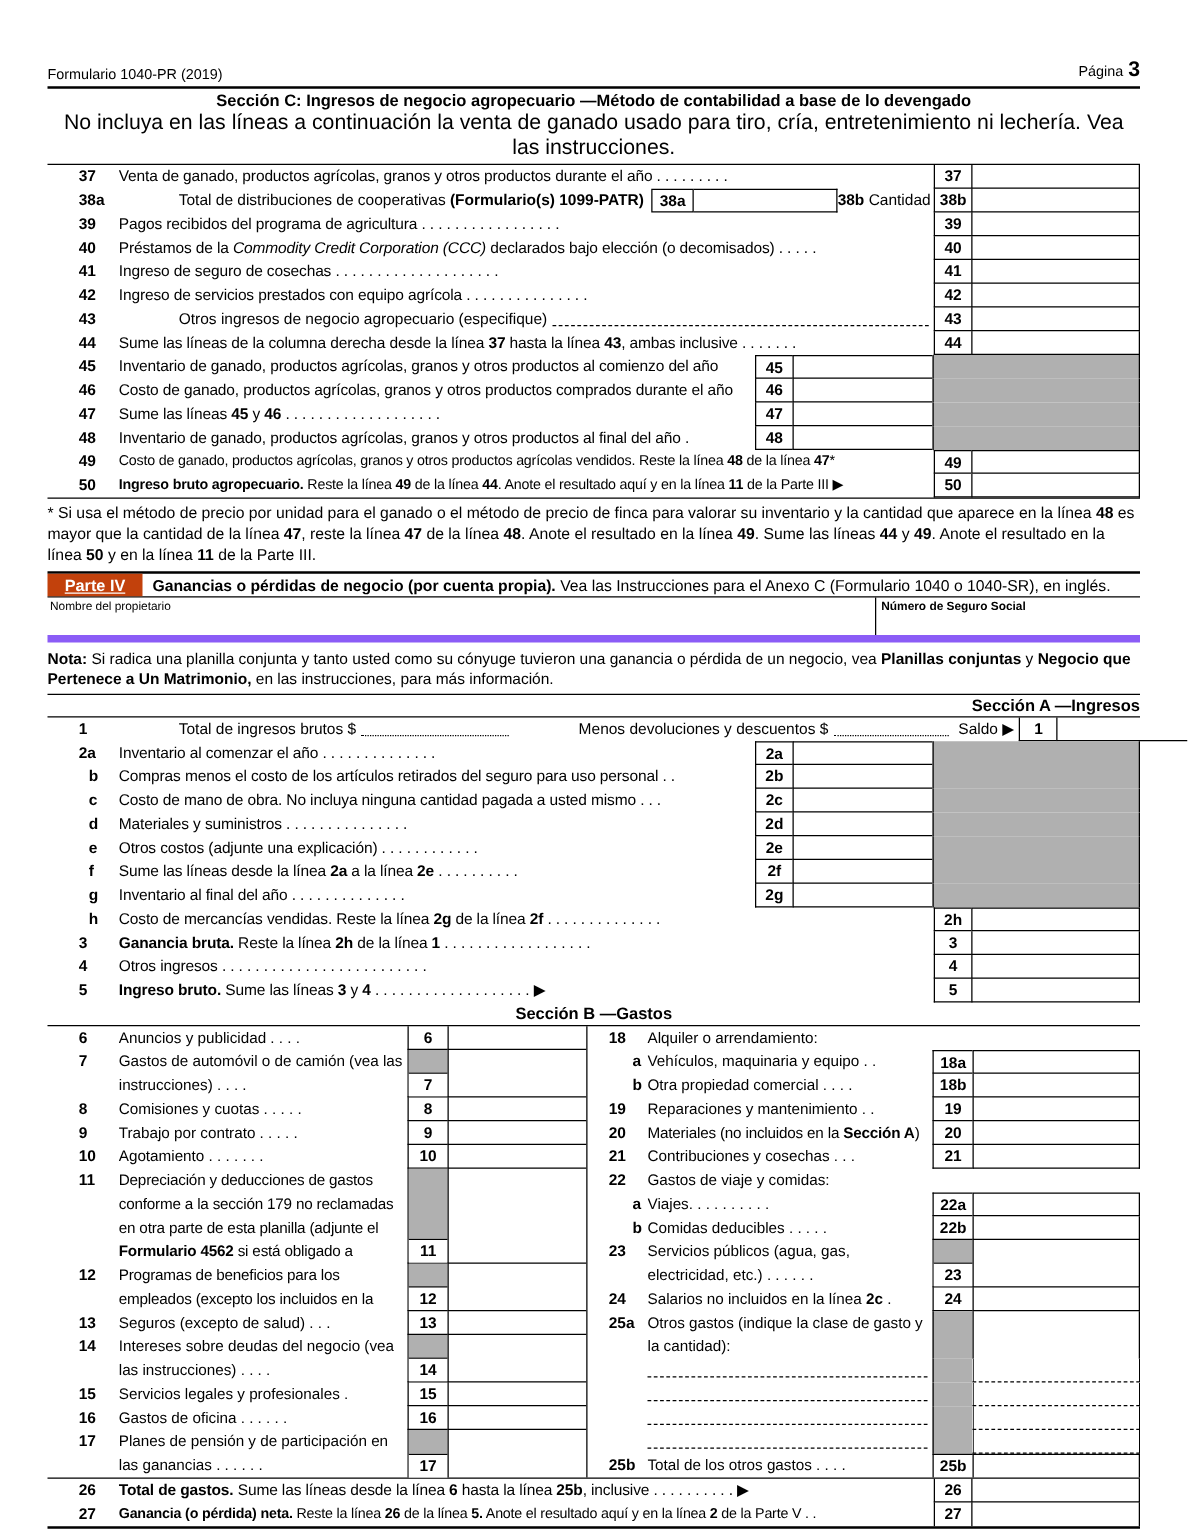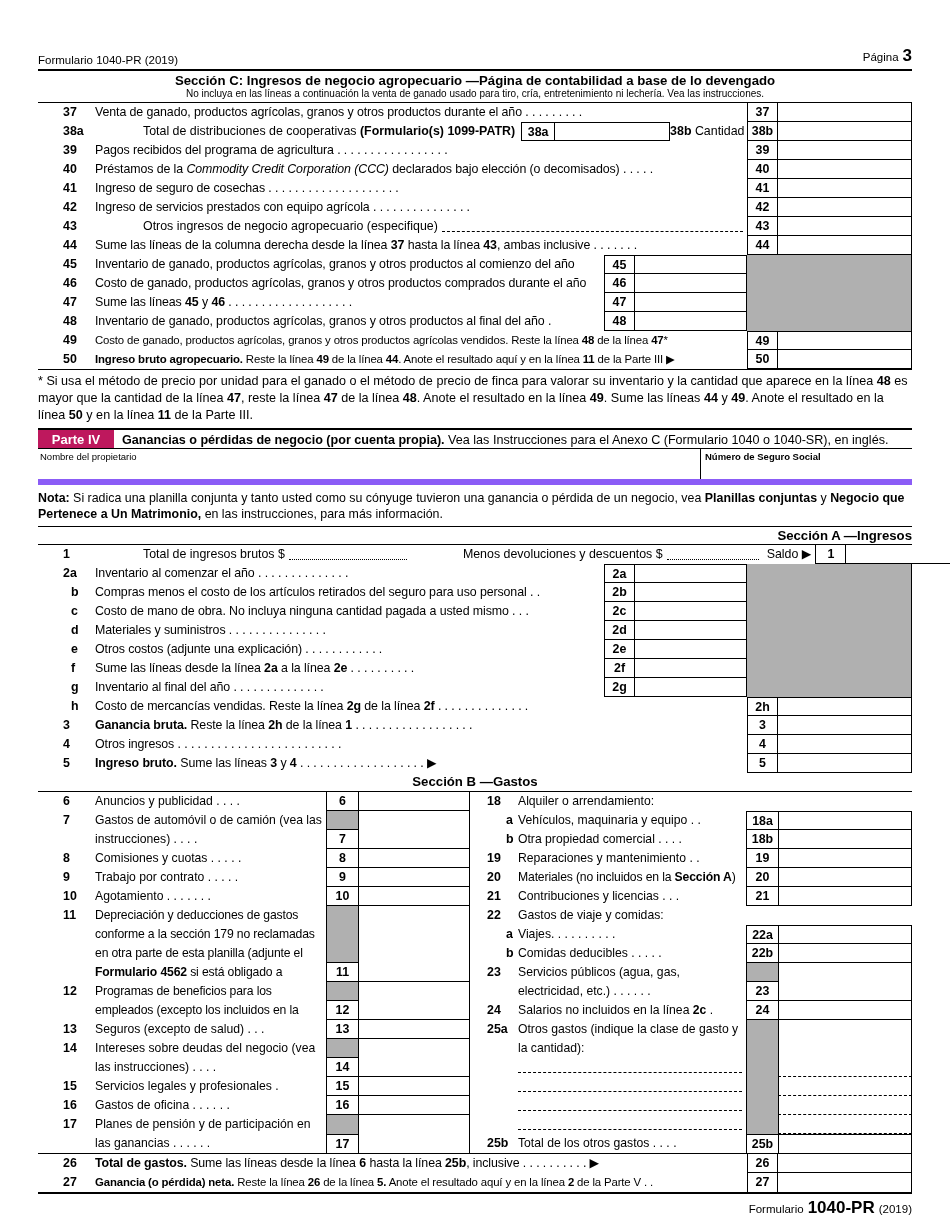--- a/index.html
+++ b/index.html
@@ -3,41 +3,41 @@
 <meta charset="utf-8">
 <style>
 *{margin:0;padding:0;box-sizing:border-box;}
 html,body{background:#fff;}
 .page{width:950px;height:1230px;background:#fff;color:#000;font-family:"Liberation Sans",sans-serif;font-size:12.4px;padding:46px 38px 0;overflow:hidden;}
 .hdr{display:flex;justify-content:space-between;align-items:flex-end;font-size:11.5px;padding-bottom:3px;}
 .pgwrap{display:flex;align-items:baseline;gap:4px;}
 .pgnum{font-size:17px;font-weight:bold;}
 .rule2{border-top:2px solid #000;}
 .ctitle{text-align:center;font-weight:bold;font-size:13.2px;margin-top:2px;}
-.csub{text-align:center;font-size:10px;margin-bottom:3px;}
+.csub{text-align:center;font-size:17px;margin-bottom:3px;}
 .ctable{border-top:1px solid #000;border-bottom:1px solid #000;}
 .row{display:flex;height:19px;line-height:19px;white-space:nowrap;}
 .ln{width:57px;padding-left:25px;font-weight:bold;flex:none;}
 .lnb{width:57px;padding-left:33px;font-weight:bold;flex:none;}
 .txt{flex:1;overflow:hidden;letter-spacing:-0.1px;}
 .small{font-size:11.4px;letter-spacing:-0.15px;}
 .bn{width:30px;flex:none;border-left:1px solid #000;border-bottom:1px solid #000;text-align:center;font-weight:bold;}
 .amt{width:135px;flex:none;border-left:1px solid #000;border-right:1px solid #000;border-bottom:1px solid #000;}
 .bt{border-top:1px solid #000;}
 .nb{border-bottom:none !important;}
 .ibn{width:30px;flex:none;border-left:1px solid #000;border-bottom:1px solid #000;text-align:center;font-weight:bold;}
 .iamt{width:112px;flex:none;border-left:1px solid #000;border-bottom:1px solid #000;}
 .shade{width:166px;flex:none;background:#b0b0b0;border-left:1px solid #000;border-right:1px solid #000;}
 .midbn{width:34px;flex:none;border:1px solid #000;text-align:center;font-weight:bold;}
 .midamt{width:115px;flex:none;border:1px solid #000;border-left:none;}
 .taxlbl{flex:1;text-align:right;padding-right:5px;overflow:hidden;}
 .dashfill{flex:1;align-self:flex-end;height:0;border-bottom:1.3px dashed #000;margin:0 4px 4px 4px;}
 .footnote{font-size:12.6px;line-height:17px;padding:3px 0 4px;}
 .partband{display:flex;align-items:stretch;border-top:2px solid #000;border-bottom:1px solid #000;height:21px;}
-.partlabel{background:#be185d;color:#fff;font-weight:bold;font-size:13px;width:76px;display:flex;align-items:center;justify-content:center;flex:none;}
+.partlabel{background:#c2410c;color:#fff;font-weight:bold;font-size:13px;width:76px;display:flex;align-items:center;justify-content:center;flex:none;text-decoration:underline;}
 .parttitle{padding-left:8px;font-size:12.6px;line-height:20px;white-space:nowrap;overflow:hidden;}
 .ownerrow{display:flex;height:36px;border-bottom:6px solid #8b5cf6;}
 .ownercell{flex:1;font-size:9.5px;padding:2px 2px;}
 .ssncell{width:212px;flex:none;border-left:1px solid #000;font-size:9.5px;font-weight:bold;padding:2px 4px;}
 .nota{font-size:12.4px;line-height:16px;padding:5px 0 4px;}
 .secband{border-top:1px solid #000;border-bottom:1px solid #000;text-align:right;font-weight:bold;font-size:13.2px;height:19px;line-height:18px;}
 .secband2{border-bottom:1px solid #000;text-align:center;font-weight:bold;font-size:13.2px;height:19px;line-height:18px;}
 .t{flex:none;margin-left:48px;}
 .din{width:118px;flex:none;align-self:flex-end;height:0;border-bottom:1.5px dotted #000;margin:0 8px 4px 4px;}
 .din2{width:92px;flex:none;align-self:flex-end;height:0;border-bottom:1.5px dotted #000;margin:0 8px 4px 4px;}
@@ -77,21 +77,21 @@
 
   <div class="hdr">
     <span>Formulario 1040-PR (2019)</span>
     <span class="pgwrap">
       <span>Página</span>
       <span class="pgnum">3</span>
     </span>
   </div>
   <div class="rule2"></div>
 
-  <div class="ctitle">Sección C: Ingresos de negocio agropecuario —Página de contabilidad a base de lo devengado</div>
+  <div class="ctitle">Sección C: Ingresos de negocio agropecuario —Método de contabilidad a base de lo devengado</div>
   <div class="csub">No incluya en las líneas a continuación la venta de ganado usado para tiro, cría, entretenimiento ni lechería. Vea las instrucciones.</div>
 
   <div class="ctable">
     <div class="row">
       <div class="ln">37</div>
       <div class="txt">Venta de ganado, productos agrícolas, granos y otros productos durante el año  .  .  .  .  .  .  .  .  .</div>
       <div class="bn">37</div>
       <div class="amt"></div>
     </div>
     <div class="row">
@@ -398,21 +398,21 @@
         <div class="ramt"></div>
       </div>
       <div class="rrow">
         <div class="rln">20</div>
         <div class="rtxt small">Materiales (no incluidos en la <b>Sección A</b>)</div>
         <div class="rbn">20</div>
         <div class="ramt"></div>
       </div>
       <div class="rrow">
         <div class="rln">21</div>
-        <div class="rtxt">Contribuciones y licencias   .   .   .</div>
+        <div class="rtxt">Contribuciones y cosechas   .   .   .</div>
         <div class="rbn">21</div>
         <div class="ramt"></div>
       </div>
       <div class="rrow">
         <div class="rln">22</div>
         <div class="rhdr">Gastos de viaje y comidas:</div>
       </div>
       <div class="rrow">
         <div class="rlet">a</div>
         <div class="rtxt">Viajes.   .   .   .   .   .   .   .   .   .</div>

